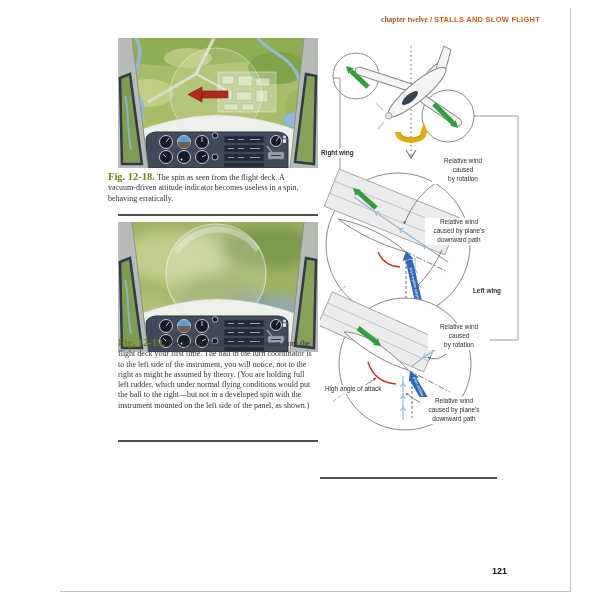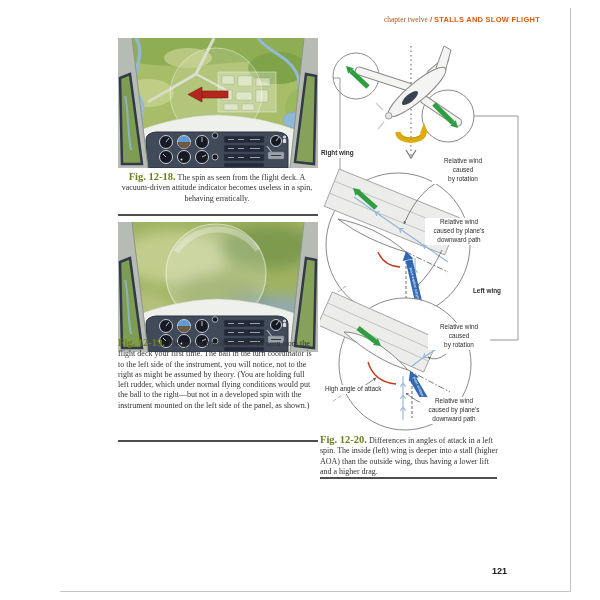--- a/index.html
+++ b/index.html
@@ -1,20 +1,20 @@
 <!DOCTYPE html>
 <html><head>
 <meta charset="utf-8">
 <style>
   html,body{margin:0;padding:0;background:#fff;}
   .canvas{position:relative;width:600px;height:600px;background:#ffffff;overflow:hidden;
           font-family:"Liberation Sans",sans-serif;}
   .page-edge{position:absolute;background:#c4c4c4;}
   .header{position:absolute;top:15px;left:340px;width:200px;text-align:right;font-size:7.5px;white-space:nowrap;}
-  .chapter{color:#a9571f;font-family:"Liberation Serif",serif;font-weight:normal;}
+  .chapter{color:#a9571f;font-family:"Liberation Serif",serif;font-weight:bold;}
   .sep{color:#c45e1f;font-weight:bold;}
   .chtitle{color:#d85c15;font-weight:bold;letter-spacing:.25px;margin-top:28px;}
   .figimg{position:absolute;left:118px;width:200px;height:130px;}
   .caption{position:absolute;font-family:"Liberation Serif",serif;font-size:8px;line-height:1.28;color:#333;}
   .figlab{font-weight:bold;color:#6e7e1f;font-size:10.5px;margin-right:2px;}
   .rule{position:absolute;height:1.5px;background:#4e4e50;}
   .dlabel{position:absolute;font-size:6.4px;line-height:1.4;color:#2e2e2e;text-align:center;
           white-space:pre-line;background:#ffffff;padding:0 1px;}
   .dlabel.bold{font-weight:bold;}
   .dlabel.left{text-align:left;}
@@ -122,21 +122,21 @@
       </g>
       <circle cx="98" cy="56" r="46" fill="rgba(255,255,255,0.13)" stroke="rgba(255,255,255,0.4)" stroke-width="1"></circle>
       <g>
         <rect x="84" y="53" width="26" height="7" fill="#b3271c" stroke="#801910" stroke-width="0.6"></rect>
         <polygon points="84,49 70,56.5 84,64" fill="#b3271c" stroke="#801910" stroke-width="0.6"></polygon>
       </g>
       <use href="#frame"></use>
     </g>
   </svg>
 
-  <div class="caption" style="left:118px;top:170px;width:198px;text-align:center;">
+  <div class="caption" style="left:108px;top:170px;width:198px;">
     <span class="figlab">Fig. 12-18.</span><span>The spin as seen from the flight deck. A vacuum-driven attitude indicator becomes useless in a spin, behaving erratically.</span>
   </div>
   <div class="rule" style="left:118px;top:214px;width:200px;"></div>
 
   <svg class="figimg" style="top:222px" viewBox="0 0 200 130">
     <defs>
       <clipPath id="clipB">
           <rect width="200" height="130"></rect>
         </clipPath>
       <filter id="blurB" x="-30%" y="-30%" width="160%" height="160%">
@@ -298,23 +298,20 @@
 downward path</div>
   <div class="dlabel bold" style="left:462px;top:287px;width:48px;">Left wing</div>
   <div class="dlabel" style="left:428px;top:323px;width:60px;">Relative wind
 caused
 by rotation</div>
   <div class="dlabel left" style="left:324px;top:385px;width:64px;">High angle of attack</div>
   <div class="dlabel" style="left:420px;top:397px;width:66px;">Relative wind
 caused by plane's
 downward path</div>
 
-  <div class="caption" style="left:320px;top:433px;width:180px;">
-    <span class="figlab">Fig. 12-20.</span><span>Differences in angles of attack in a left spin. The inside (left) wing is deeper into a stall (higher AOA) than the outside wing, thus having a lower lift and a higher drag.</span>
-  </div>
   <div class="rule" style="left:320px;top:477px;width:177px;"></div>
 
   <div class="pagenum">121</div>
 
   <div class="page-edge" style="left:570px;top:8px;width:1px;height:584px;"></div>
   <div class="page-edge" style="left:60px;top:591px;width:511px;height:1px;"></div>
 
 </div>
 
 </body></html>

